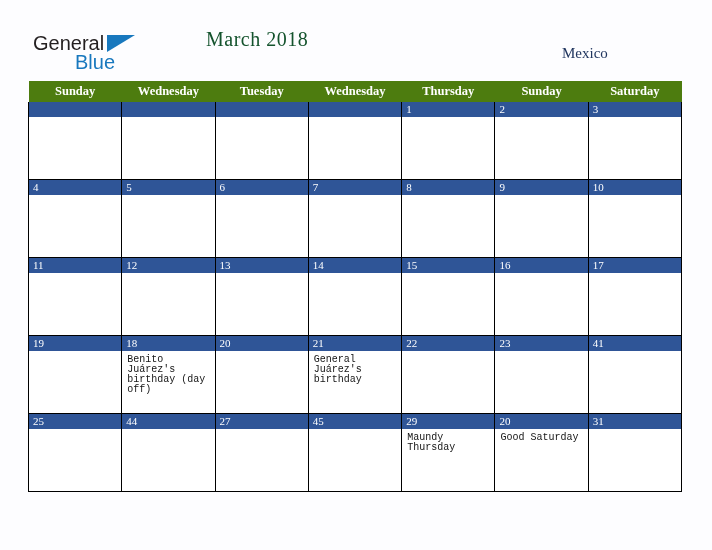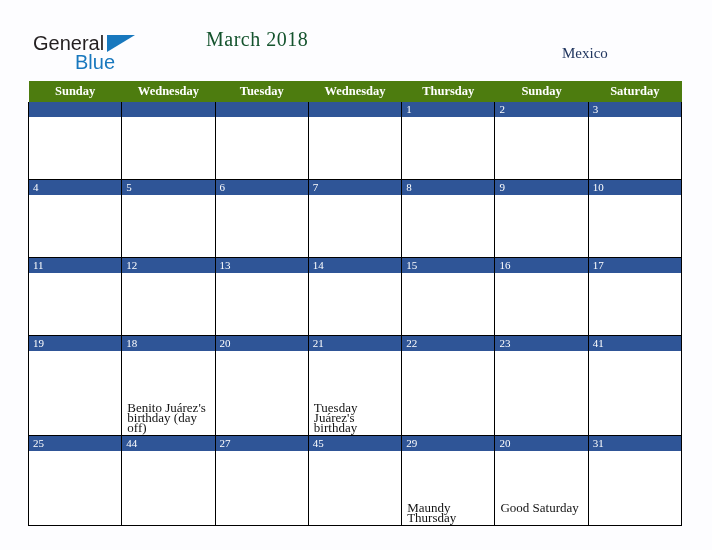--- a/index.html
+++ b/index.html
@@ -132,25 +132,24 @@
     color: #ffffff;
     font-family: "Liberation Serif", serif;
     font-size: 11px;
     padding-left: 4px;
     box-sizing: border-box;
     overflow: hidden;
     white-space: nowrap;
   }
   .day-events {
     padding: 4px 5px 0 5px;
-    font-family: Liberation Serif, serif;
-    font-size: 13px;
+    font-family: Liberation Mono, monospace;
+    font-size: 10px;
     line-height: 10px;
     color: #141414;
-    margin-top: 48px;
   }
   .event-item {
     margin: 0 0 2px 0;
   }
 </style>
 </head>
 <body>
 
 <div id="page-header">
 
@@ -329,21 +328,21 @@
         <td>
           <div class="day-cell-inner">
             <div class="day-number-bar">20</div>
             <div class="day-events"></div>
           </div>
         </td>
         <td>
           <div class="day-cell-inner">
             <div class="day-number-bar">21</div>
             <div class="day-events">
-              <div class="event-item">Tuesday Juárez's birthday</div>
+              <div class="event-item">General Juárez's birthday</div>
             </div>
           </div>
         </td>
         <td>
           <div class="day-cell-inner">
             <div class="day-number-bar">22</div>
             <div class="day-events"></div>
           </div>
         </td>
         <td>

